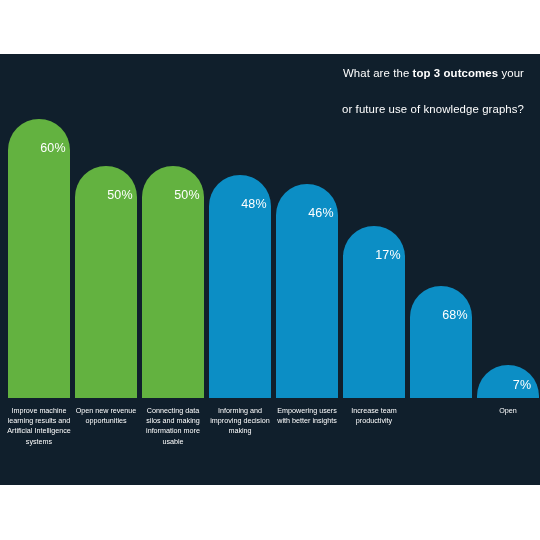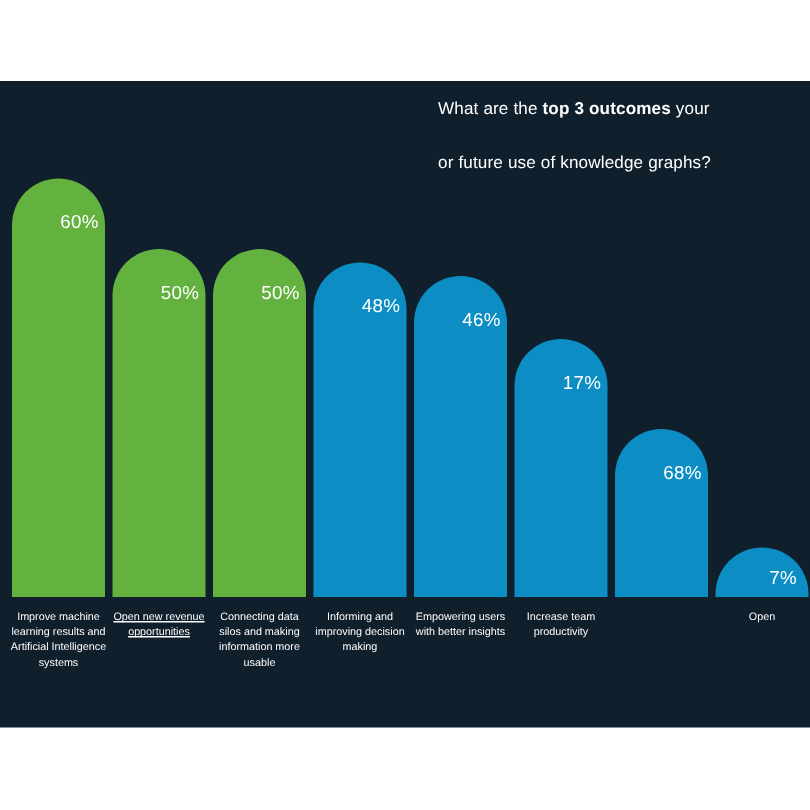--- a/index.html
+++ b/index.html
@@ -22,20 +22,21 @@
     height: 431px;
     background: #101F2C;
     overflow: hidden;
   }
 
   #chart-title {
     position: absolute;
     right: 16px;
     top: 10px;
     width: 232px;
+    text-align: right;
     color: #ffffff;
     font-size: 11.4px;
     line-height: 18px;
     font-weight: 400;
     letter-spacing: 0.1px;
   }
   #chart-title b {
     font-weight: 700;
   }
 
@@ -135,21 +136,21 @@
         <div class="bar-value" style="bottom: 76px;">68%</div>
       </div>
       <div class="bar-slot" style="left: 477px;">
         <div class="bar blue" title="Other 7%" style="height: 33px; background: rgb(12, 142, 197);"></div>
         <div class="bar-value" style="bottom: 6px;">7%</div>
       </div>
     </div>
 
   <div id="labels-row">
       <div class="bar-label" style="left: 6px;">Improve machine learning results and Artificial Intelligence systems</div>
-      <div class="bar-label" style="left: 73px; text-decoration: underline;">Open new revenue opportunities</div>
+      <div class="bar-label" style="left: 73px;">Open new revenue opportunities</div>
       <div class="bar-label" style="left: 140px;">Connecting data silos and making information more usable</div>
       <div class="bar-label" style="left: 207px;">Informing and improving decision making</div>
       <div class="bar-label" style="left: 274px;">Empowering users with better insights</div>
       <div class="bar-label" style="left: 341px;">Increase team productivity</div>
       <div class="bar-label" style="left: 475px;">Open</div>
     </div>
 
 </div>
 
 </body></html>

